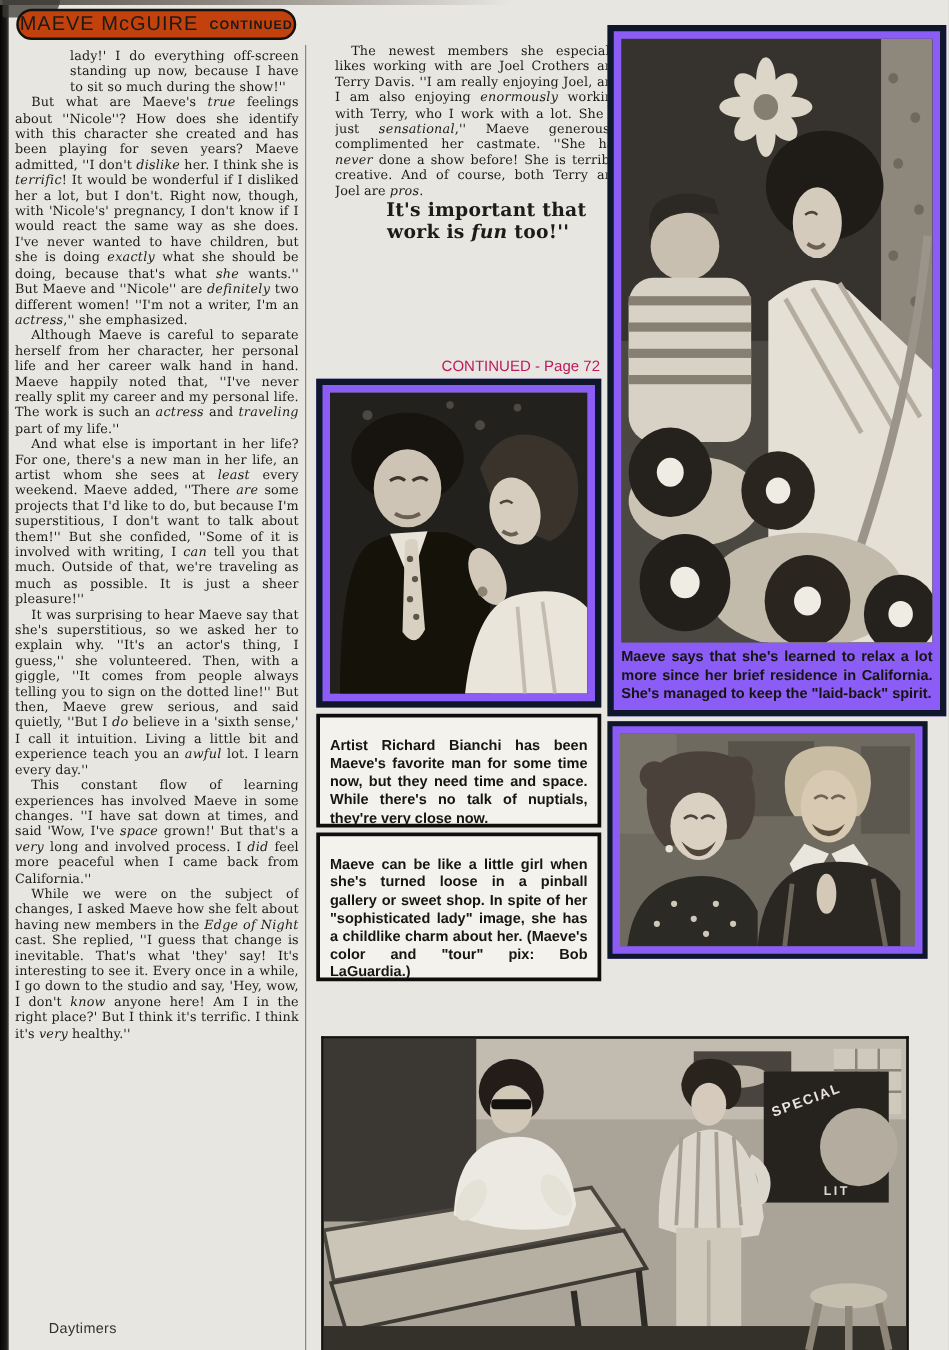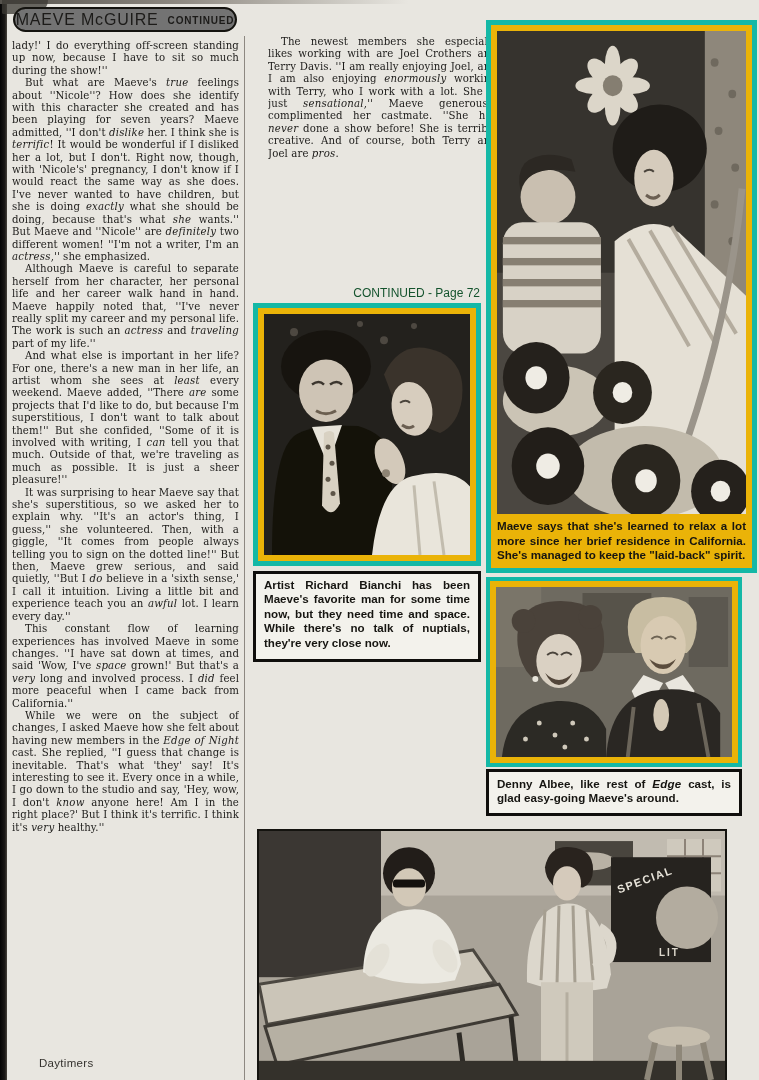--- a/index.html
+++ b/index.html
@@ -9,44 +9,44 @@
   
   .left-strip{position:absolute;left:0;top:0;width:7px;height:1080px;
               background:linear-gradient(90deg,#050505 0%,#1c1a18 70%,#4a463f 100%);}
   .top-smudge{position:absolute;left:0;top:0;width:430px;height:4px;
               background:linear-gradient(90deg,#55524c 0%,#8b867e 40%,rgba(232,230,224,0) 95%);}
   .corner-smudge{position:absolute;left:2px;top:0;width:46px;height:14px;background:#3c3934;
                  border-radius:0 0 18px 2px;opacity:.75;}
   
   .header-pill{position:absolute;left:13px;top:7px;width:224px;height:25px;border:2px solid #14130f;
                border-radius:15px;display:flex;align-items:center;justify-content:center;gap:9px;
-               font-family:"Liberation Sans", sans-serif;background:#737373;box-sizing:border-box;}
+               font-family:"Liberation Sans", sans-serif;background:#c2410c;box-sizing:border-box;}
   .header-title{font-size:16px;letter-spacing:.8px;font-weight:500;white-space:nowrap;}
   .header-cont{font-size:10px;letter-spacing:.8px;font-weight:700;padding-top:2px;white-space:nowrap;}
   
   .col{position:absolute;text-align:justify;font-size:10.2px;line-height:12.4px;letter-spacing:.1px;}
   #col1{left:12px;top:40px;width:227px;height:1016px;overflow:hidden;}
   #col2{left:268px;top:36px;width:229px;max-height:250px;overflow:hidden;}
   .col p{margin:0;text-indent:13px;}
-  .col p.noindent{text-indent:0;}
+  .col p.noindent{text-indent:0;margin-left:44px;}
   .subhead{font-weight:bold;font-size:15.5px;line-height:17.5px;text-align:center;text-indent:0;
            margin:13px 0 9px 0;letter-spacing:.2px;}
   .pullhead{font-weight:bold;font-size:15px;line-height:17px;text-align:center;text-indent:0;
             margin:9px 0 7px 0;letter-spacing:.2px;}
   .continued-note{position:absolute;left:252px;top:286px;width:228px;text-align:right;
-                  font-family:"Liberation Sans", sans-serif;font-size:12px;color:#14532d;}
+                  font-family:"Liberation Sans", sans-serif;font-size:12px;color:#be185d;}
   .page-footer{position:absolute;left:11px;top:1057px;font-family:"Liberation Sans", sans-serif;
                font-size:11.5px;color:#34322e;letter-spacing:.3px;margin-left:28px;}
   .divider{position:absolute;left:244px;top:36px;width:1px;height:1044px;background:#8d8881;}
   
-  .photo-frame{position:absolute;box-sizing:border-box;border:5px solid #14b8a6;background:#eab308;
+  .photo-frame{position:absolute;box-sizing:border-box;border:5px solid #0f172a;background:#8b5cf6;
                padding:6px;}
   .photo-frame .ph{width:100%;height:100%;overflow:hidden;background:#53504a;}
   .caption-box{position:absolute;box-sizing:border-box;border:3px solid #0f0e0c;background:#f3f2ec;
-               padding:4px 8px;font-family:"Liberation Sans", sans-serif;font-weight:bold;
+               padding:16px 8px;font-family:"Liberation Sans", sans-serif;font-weight:bold;
                font-size:11.6px;line-height:14.4px;text-align:justify;color:#161511;}
   #frame-topright{left:486px;top:20px;width:271px;height:553px;display:flex;flex-direction:column;}
   #frame-topright .ph{flex:1 1 auto;min-height:0;}
   #frame-topright .inner-caption{flex:0 0 auto;margin-top:5px;font-family:"Liberation Sans", sans-serif;
         font-weight:bold;font-size:11.6px;line-height:14.2px;text-align:justify;color:#161511;}
   #frame-bianchi{left:253px;top:303px;width:228px;height:263px;}
   #frame-denny{left:486px;top:577px;width:256px;height:190px;border-width:4px;}
   #cap-bianchi{left:253px;top:571px;width:228px;height:91px;}
   #cap-pinball{left:253px;top:666px;width:228px;height:119px;}
   #cap-denny{left:486px;top:769px;width:256px;height:47px;padding:5px 8px;}
@@ -76,20 +76,21 @@
     <p>And what else is important in her life? For one, there's a new man in her life, an artist whom she sees at <i>least</i> every weekend. Maeve added, ''There <i>are</i> some projects that I'd like to do, but because I'm superstitious, I don't want to talk about them!'' But she confided, ''Some of it is involved with writing, I <i>can</i> tell you that much. Outside of that, we're traveling as much as possible. It is just a sheer pleasure!''</p>
     <p>It was surprising to hear Maeve say that she's superstitious, so we asked her to explain why. ''It's an actor's thing, I guess,'' she volunteered. Then, with a giggle, ''It comes from people always telling you to sign on the dotted line!'' But then, Maeve grew serious, and said quietly, ''But I <i>do</i> believe in a 'sixth sense,' I call it intuition. Living a little bit and experience teach you an <i>awful</i> lot. I learn every day.''</p>
     <p>This constant flow of learning experiences has involved Maeve in some changes. ''I have sat down at times, and said 'Wow, I've <i>space</i> grown!' But that's a <i>very</i> long and involved process. I <i>did</i> feel more peaceful when I came back from California.''</p>
     <p>While we were on the subject of changes, I asked Maeve how she felt about having new members in the <i>Edge of Night</i> cast. She replied, ''I guess that change is inevitable. That's what 'they' say! It's interesting to see it. Every once in a while, I go down to the studio and say, 'Hey, wow, I don't <i>know</i> anyone here! Am I in the right place?' But I think it's terrific. I think it's <i>very</i> healthy.''</p>
   </div>
 
   <div class="divider"></div>
 
   <div id="col2" class="col">
     <p>The newest members she especially likes working with are Joel Crothers and Terry Davis. ''I am really enjoying Joel, and I am also enjoying <i>enormously</i> working with Terry, who I work with a lot. She is just <i>sensational</i>,'' Maeve generously complimented her castmate. ''She has <i>never</i> done a show before! She is terribly creative. And of course, both Terry and Joel are <i>pros</i>.</p>
+    <p class="pullhead">It's important that<br>work is <i>fun</i> too!''</p>
   </div>
 
   <div class="continued-note">CONTINUED - Page 72</div>
 
   <div id="frame-topright" class="photo-frame">
     <div class="ph">
       <svg width="100%" height="100%" viewBox="0 0 254 460" preserveAspectRatio="none">
         <rect x="0" y="0" width="254" height="460" fill="#4b4741"></rect>
         <rect x="0" y="0" width="254" height="230" fill="#36332e"></rect>
         <rect x="212" y="0" width="42" height="460" fill="#8e877b"></rect>
@@ -193,20 +194,21 @@
         <path d="M138 110 q7 5 12 1" stroke="#6b5f52" stroke-width="3" fill="none"></path>
         <ellipse cx="126" cy="146" rx="13" ry="24" transform="rotate(-24 126 146)" fill="#d3c9ba"></ellipse>
         <circle cx="122" cy="158" r="4" fill="#8e8474"></circle>
         <path d="M108 239 q8 -70 40 -78 q40 -10 58 10 l0 68 z" fill="#e9e5db"></path>
         <path d="M150 170 l6 69 M170 166 l10 73" stroke="#c2bcae" stroke-width="3" fill="none"></path>
       </svg>
     </div>
   </div>
 
   <div id="cap-bianchi" class="caption-box">Artist Richard Bianchi has been Maeve's favorite man for some time now, but they need time and space. While there's no talk of nuptials, they're very close now.</div>
+  <div id="cap-pinball" class="caption-box">Maeve can be like a little girl when she's turned loose in a pinball gallery or sweet shop. In spite of her "sophisticated lady" image, she has a childlike charm about her. (Maeve's color and "tour" pix: Bob LaGuardia.)</div>
 
   <div id="frame-denny" class="photo-frame">
     <div class="ph">
       <svg width="100%" height="100%" viewBox="0 0 240 170" preserveAspectRatio="none">
         <rect x="0" y="0" width="240" height="170" fill="#6e6a60"></rect>
         <rect x="88" y="6" width="70" height="60" fill="#57534a"></rect>
         <rect x="196" y="10" width="40" height="70" fill="#5c5850"></rect>
         <rect x="0" y="0" width="46" height="80" fill="#7d786c" opacity="0.8"></rect>
 
         <path d="M22 58 q-4 -44 44 -44 q44 0 44 40 q0 20 -12 30 l-62 6 q-12 -12 -14 -32 z" fill="#4a423a"></path>
@@ -232,21 +234,20 @@
         <path d="M156 72 q14 11 27 0 q-5 10 -13 10 q-9 0 -14 -10 z" fill="#5a4c3c"></path>
         <polygon points="150,88 170,96 150,130 138,104" fill="#e9e6de"></polygon>
         <polygon points="190,88 172,96 190,126 202,104" fill="#e9e6de"></polygon>
         <path d="M112 170 q4 -56 46 -66 q52 -8 70 22 l0 44 z" fill="#2a2723"></path>
         <path d="M140 120 l-6 50 M206 116 l10 54" stroke="#6b655a" stroke-width="4" fill="none"></path>
         <ellipse cx="168" cy="128" rx="8" ry="16" fill="#d4c9b6"></ellipse>
       </svg>
     </div>
   </div>
 
-  <div id="cap-denny" class="caption-box">Denny Albee, like rest of <i>Edge</i> cast, is glad easy-going Maeve's around.</div>
 
   <div id="photo-arcade">
     <svg width="100%" height="100%" viewBox="0 0 466 247" preserveAspectRatio="none">
       <rect x="0" y="0" width="466" height="247" fill="#a9a398"></rect>
       <rect x="0" y="0" width="466" height="64" fill="#c1bbb0"></rect>
       <rect x="0" y="0" width="122" height="145" fill="#3b3733"></rect>
       <rect x="408" y="8" width="54" height="52" fill="#cfc9bd"></rect>
       <g stroke="#8d8378" stroke-width="2">
         <line x1="408" y1="25" x2="462" y2="25"></line>
           <line x1="408" y1="42" x2="462" y2="42"></line>

